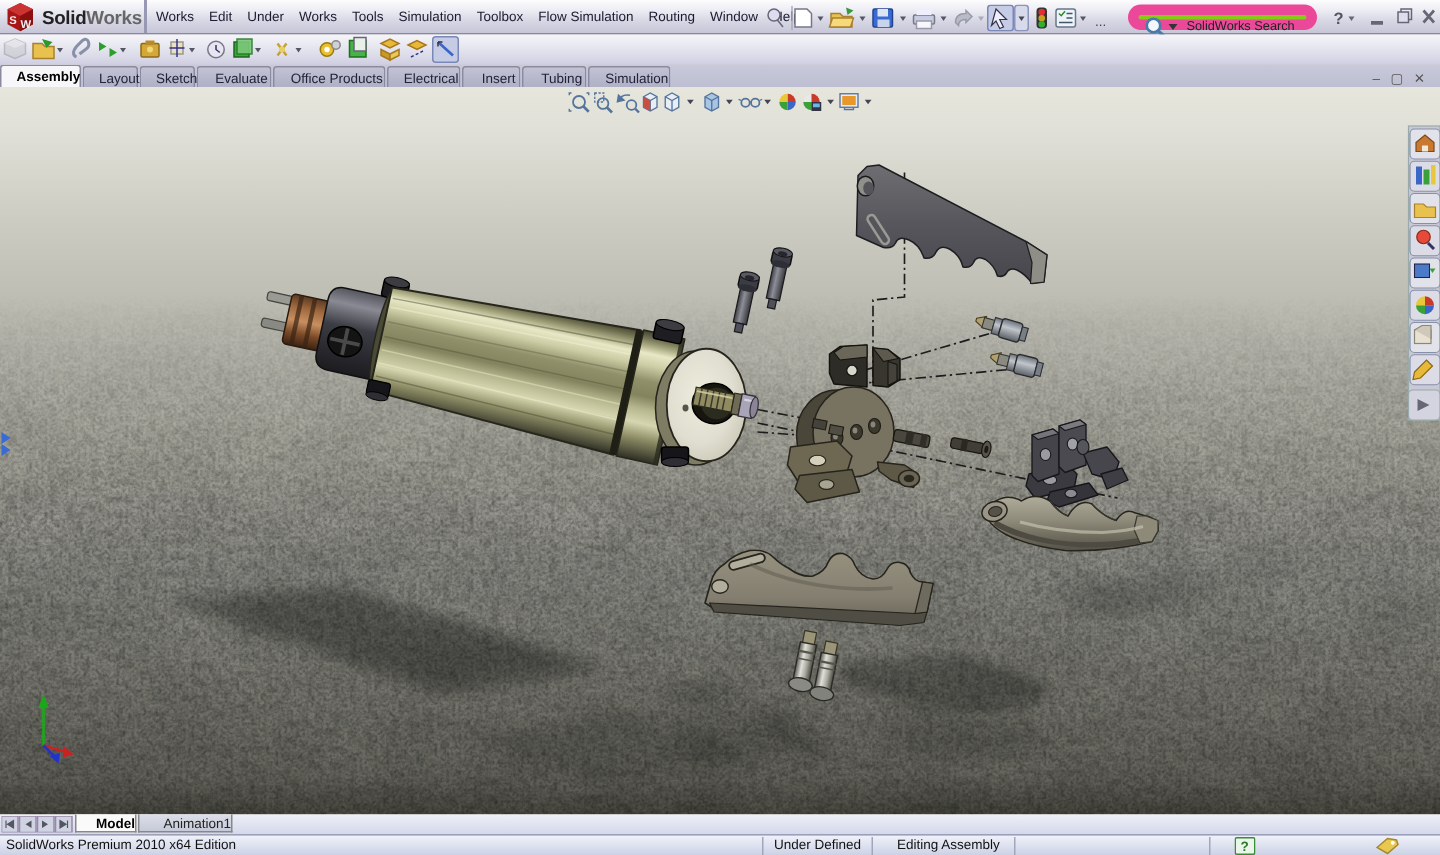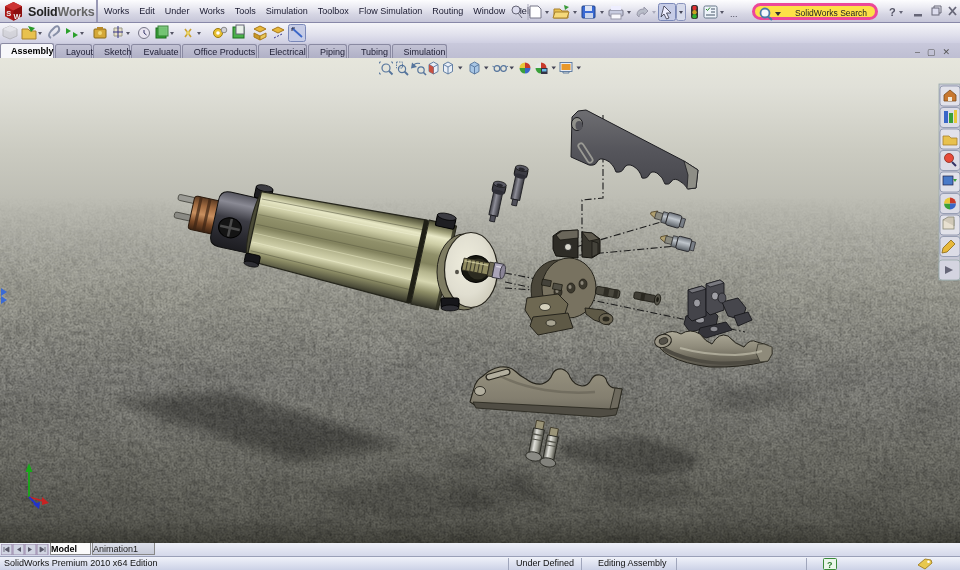--- a/index.html
+++ b/index.html
@@ -7,33 +7,33 @@
 #app { position:relative; width:960px; height:570px; font-family:"Liberation Sans", sans-serif; }
 #titlebar { position:absolute; left:0; top:0; width:960px; height:23px;
   background:linear-gradient(#fdfdfe 0%, #eaeaf2 35%, #d6d6e4 65%, #c6c6d8 100%);
   border-bottom:1px solid #8888a8; }
 #logo { position:absolute; left:3px; top:1px; height:21px; display:flex; align-items:center; }
 #logotext { font-size:12.5px; letter-spacing:-0.2px; font-weight:bold; color:#222; margin-left:4px; }
 #logotext .w { color:#666; }
 #vsep1 { position:absolute; left:96px; top:0; width:2px; height:22px; background:#9898b4; }
 #menus { position:absolute; left:99px; top:0; height:22px; display:flex; align-items:center; font-size:9px; color:#1a1a30; }
 #menus span { padding:0 5px; }
-#searchbox { position:absolute; left:752px; top:3px; width:126px; height:17px; background:#fde047; border:3px solid #ec4899; border-radius:9px; font-size:8.5px; color:#222; padding-left:32px; line-height:15px;text-align:center; }
+#searchbox { position:absolute; left:752px; top:3px; width:126px; height:17px; background:#84cc16; border:7px solid #ec4899; border-radius:9px; font-size:8.5px; color:#222; padding-left:32px; line-height:15px; }
 #toolbar2 { position:absolute; left:0; top:23px; width:960px; height:20px;
   background:linear-gradient(#f5f5f9, #e0e0ec 60%, #cfcfe2 100%); }
 #tabsrow { position:absolute; left:0; top:43px; width:960px; height:15px;
   background:linear-gradient(#c9c9dc,#bebed2); }
 .tab { position:absolute; top:1px; height:14px; background:linear-gradient(#c2c2d4,#b0b0c6); border:1px solid #8a8aa2; border-bottom:none; border-radius:2.5px 2.5px 0 0; font-size:9px; color:#222238; text-align:center; line-height:14px;padding-left:10px; }
 .tab.active { background:#f7f7fa; font-weight:bold; color:#000; top:0px; height:15px; z-index:3; }
 #docbtns { position:absolute; right:10px; top:4px; color:#555; font-size:9px; }
 #docbtns span { margin-left:7px; }
 #viewport { position:absolute; left:0; top:58px; width:960px; height:485px; }
 #modeltabs { position:absolute; left:0; top:543px; width:960px; height:13px;
   background:linear-gradient(#eef0f8,#d4d8ea); }
-.mtab { position:absolute; top:0px; height:12px; font-size:9px; text-align:left; line-height:12px; border:1px solid #888; border-top:none; }
+.mtab { position:absolute; top:0px; height:12px; font-size:9px; text-align:right; line-height:12px; border:1px solid #888; border-top:none; }
 #statusbar { position:absolute; left:0; top:556px; width:960px; height:14px;
   background:linear-gradient(#f0f2fa,#ccd2e6); border-top:1px solid #9aa0b8; font-size:9px; color:#111; }
 #statusbar .sep { position:absolute; top:1px; width:1px; height:12px; background:#a0a6bc; }
 .ticon { position:absolute; top:3px; }
 .t2icon { position:absolute; top:25px; }
 </style>
 </head>
 <body>
 <div id="app">
   <div id="titlebar">
@@ -179,21 +179,21 @@
       <path d="M290 4 l3 0 m-3 0 l0 3" stroke="#334" stroke-width="1"></path>
     </svg>
   </div>
   <div id="tabsrow">
     <div class="tab active" style="left:0;width:54px;">Assembly</div>
     <div class="tab" style="left:55px;width:37px;">Layout</div>
     <div class="tab" style="left:93px;width:37px;">Sketch</div>
     <div class="tab" style="left:131px;width:50px;">Evaluate</div>
     <div class="tab" style="left:182px;width:75px;">Office Products</div>
     <div class="tab" style="left:258px;width:49px;">Electrical</div>
-    <div class="tab" style="left:308px;width:39px;">Piping</div>
+    <div class="tab" style="left:308px;width:39px;">Insert</div>
     <div class="tab" style="left:348px;width:43px;">Tubing</div>
     <div class="tab" style="left:392px;width:55px;">Simulation</div>
     <div id="docbtns"><span>–</span><span>▢</span><span>✕</span></div>
   </div>
   <svg id="viewport" width="960" height="485" viewBox="0 0 960 485">
     <defs>
       <linearGradient id="bg" x1="0" y1="0" x2="0" y2="1">
         <stop offset="0" stop-color="#e6e6dc"></stop>
         <stop offset="0.06" stop-color="#e0e0d8"></stop>
         <stop offset="0.19" stop-color="#cbcbc1"></stop>

